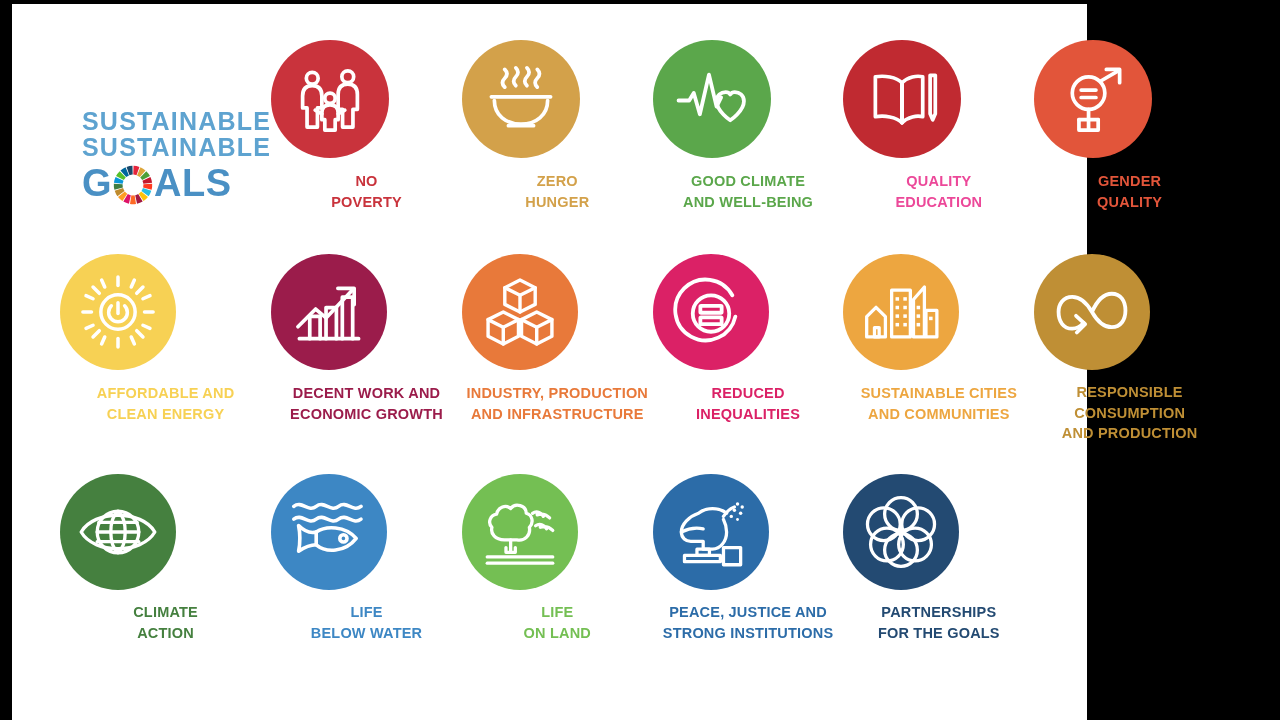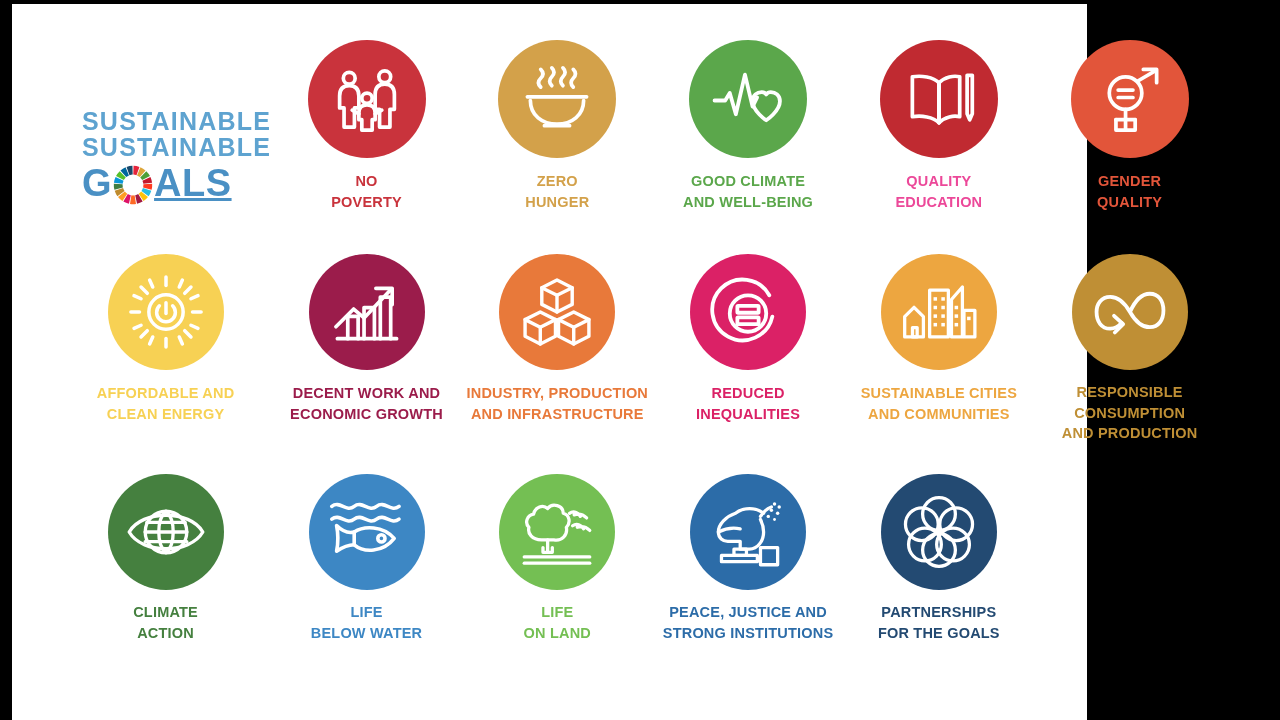--- a/index.html
+++ b/index.html
@@ -27,21 +27,20 @@
     height:660px;
     display:grid;
     grid-template-columns:repeat(6,1fr);
     grid-template-rows:repeat(3,1fr);
     column-gap:0px;
     row-gap:0px;
   }
   .cell{
     display:flex;
     flex-direction:column;
-    align-items:center;
     justify-content:flex-start;
     padding-top:6px;
   }
   .cell.r2{padding-top:0px;}
   .cell.r3{padding-top:0px;}
 
   .logo{
     display:flex;
     flex-direction:column;
     align-items:flex-start;
@@ -124,21 +123,21 @@
                   <path d="M23.60161421143012 90.08896640919832 A48 48 0 0 1 12.517781803208294 79.98471809185634 L29.69713181007116 66.24172229975551 A26 26 0 0 0 35.70087436452465 71.71485680498243 Z" fill="#FD9D24"></path>
                   <path d="M10.902433329676377 77.84565101518726 A48 48 0 0 1 4.2171429113628704 64.41977797337492 L25.200952410321555 57.81071306891142 A26 26 0 0 0 28.82215138690804 65.08306096655977 Z" fill="#BF8B2E"></path>
                   <path d="M3.4835954738456536 61.84162615349629 A48 48 0 0 1 2.0997325609067516 46.907366936841164 L24.05402180382449 48.32482375745563 A26 26 0 0 0 24.80361421499973 56.41421416647716 Z" fill="#3F7E44"></path>
                   <path d="M2.3470558055676207 44.238324063060006 A48 48 0 0 1 6.451518752644837 29.812633132358357 L26.41123932434929 39.065176280027444 A26 26 0 0 0 24.18798856134913 46.87909220082417 Z" fill="#0A97D9"></path>
                   <path d="M7.646310304826919 27.413168234455952 A48 48 0 0 1 16.684768647303102 15.444315085412043 L31.954249683955847 31.282337337931523 A26 26 0 0 0 27.058418081781248 37.76546612699697 Z" fill="#56C02B"></path>
                   <path d="M18.665665287315676 13.638489193744078 A48 48 0 0 1 31.417425142212867 5.742933765840988 L39.934438618698636 26.027422456497202 A26 26 0 0 0 33.02723536396266 30.304181646611376 Z" fill="#00689D"></path>
                   <path d="M33.916895802295 4.774633673503935 A48 48 0 0 1 48.659761341268684 2.0187144780629893 L49.2740373931872 24.010137008950785 A26 26 0 0 0 41.28831855957646 25.502926573147967 Z" fill="#19486A"></path>
                 </g>
               </svg>
           </span>
-          <span class="gl" style="color: rgb(74, 144, 196); text-decoration: underline;">ALS</span>
+          <span class="gl" style="color: rgb(74, 144, 196);">ALS</span>
         </div>
       </div>
 
       <div class="cell r1">
         <div class="icon-wrap" style="background: rgb(201, 51, 60);">
           <svg width="74" height="74" viewBox="0 0 100 100" fill="none" stroke="#fff" stroke-width="5" stroke-linejoin="round" stroke-linecap="round">
             <circle cx="26" cy="22" r="8"></circle>
             <path d="M26 32 C16 32 13 38 13 46 L13 62 L19 62 L19 88 L33 88 L33 62 L39 62 L39 46 C39 38 36 32 26 32 Z"></path>
             <circle cx="74" cy="20" r="8"></circle>
             <path d="M74 30 C64 30 61 36 61 44 L61 64 L67 64 L67 88 L81 88 L81 64 L87 64 L87 44 C87 36 84 30 74 30 Z"></path>

